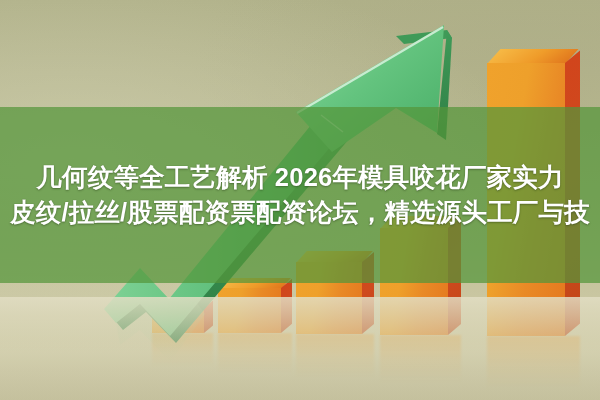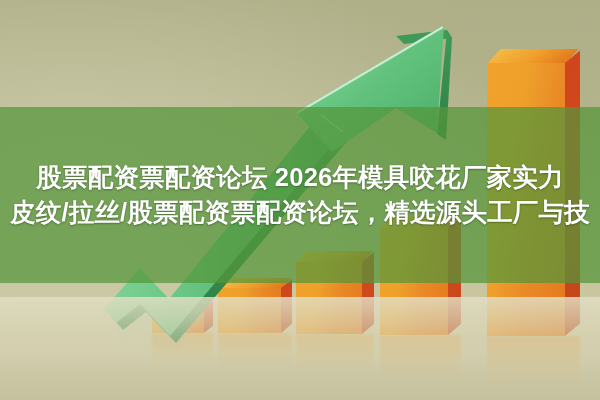--- a/index.html
+++ b/index.html
@@ -205,17 +205,17 @@
     <g opacity=".5">
       <path d="M 116,323 L 140,304 L 170,336 L 196,302 L 205,314 L 170,362 L 140,330 L 120,345 Z" fill="url(#gArrowRefl)"></path>
     </g>
   </svg>
 
   <div class="floor"></div>
 
   <div class="band"></div>
 
   <div class="copy">
-    <div class="line l1">股票配资票配资论坛 2026年模具咬花厂家实力</div>
+    <div class="line l1">几何纹等全工艺解析 2026年模具咬花厂家实力</div>
     <div class="line l2">皮纹/拉丝/股票配资票配资论坛，精选源头工厂与技</div>
   </div>
 
 </div>
 
 </body></html>

